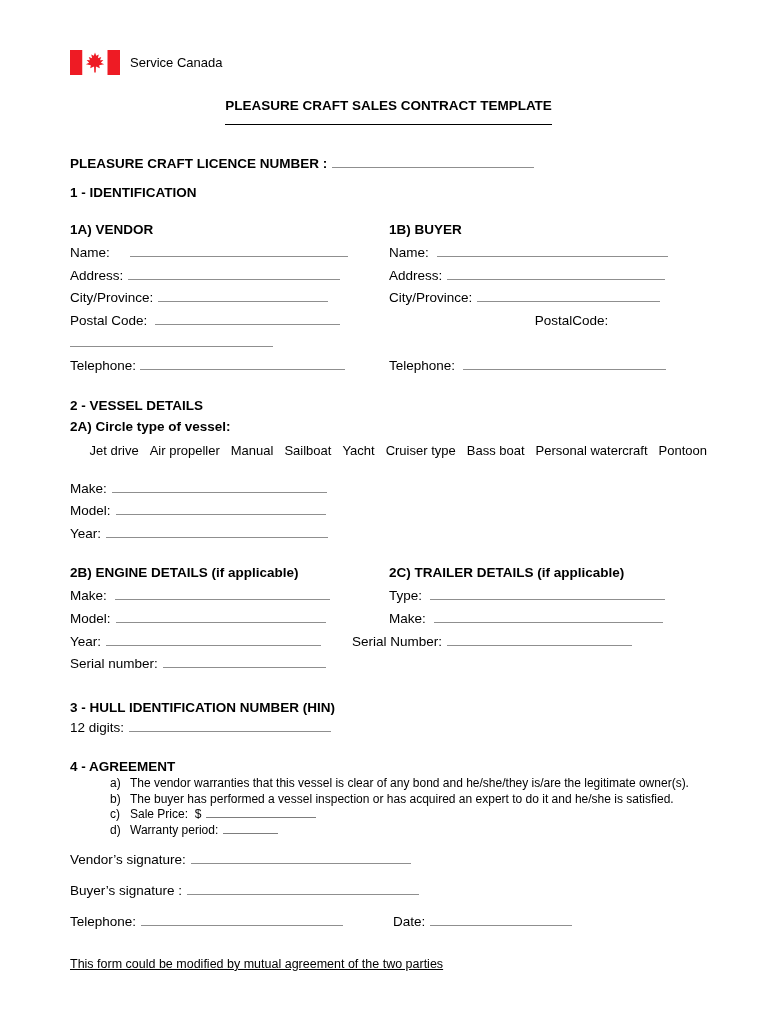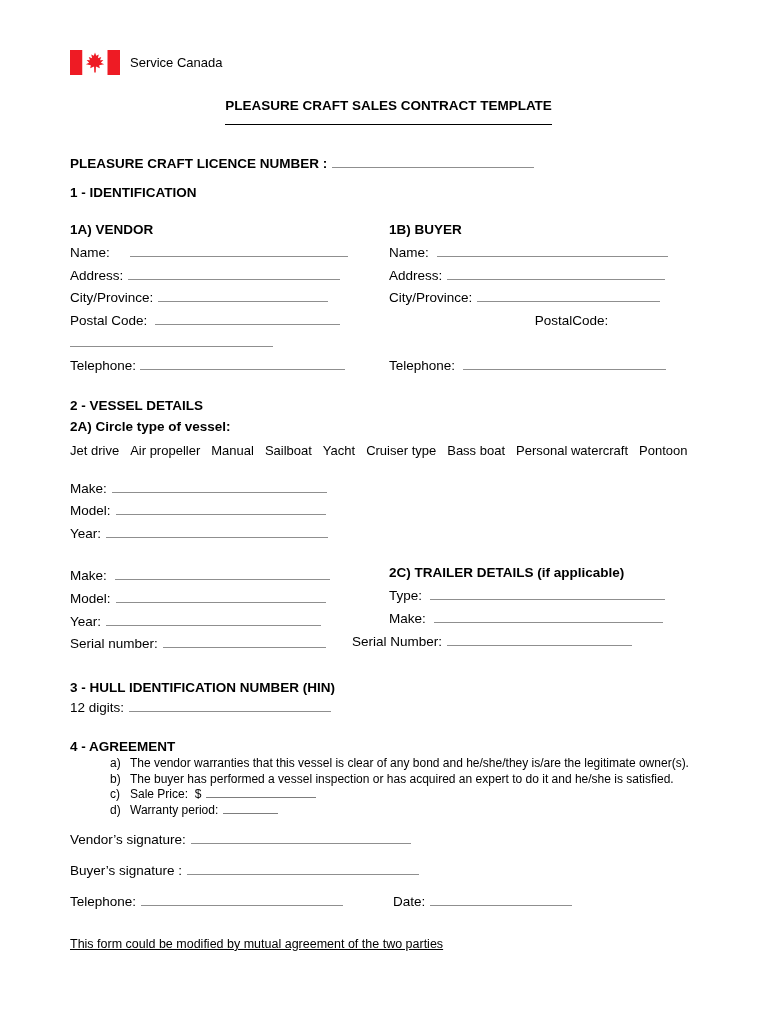--- a/index.html
+++ b/index.html
@@ -23,21 +23,21 @@
   .s1h { margin-top:14px; }
 
   .grid2 { display:grid; grid-template-columns:319px 318px; }
   .colh { font-weight:bold; margin-top:22px; margin-bottom:4px; height:16px; }
 
   .fr { height:22.6px; line-height:22.6px; white-space:nowrap; }
   .spread { display:flex; justify-content:center; padding-left:47px; }
 
   .s2h { margin-top:20px; }
   .s2a { margin-top:6px; }
-  .vesselrow { margin-top:6px; height:22px; line-height:22px; display:flex; gap:11px; font-size:13px; white-space:nowrap; }
+  .vesselrow { margin-top:6px; height:22px; line-height:22px; display:flex; gap:11px; font-size:13px; white-space:nowrap;justify-content:flex-end; }
   .mmy { margin-top:16px; }
 
   .gridbc { margin-top:20px; }
   .outdent { margin-left:-37px; }
 
   .s3h { margin-top:24px; }
   .s4h { margin-top:20px; }
 
   .aglist { margin-top:2px; font-size:12px; }
   .agitem { display:flex; padding-left:40px; line-height:15.4px; }
@@ -145,20 +145,21 @@
     </div>
     <div class="fr">
       <span>Model:</span><span class="ul" style="width:210px"></span>
     </div>
     <div class="fr">
       <span>Year:</span><span class="ul" style="width:222px"></span>
     </div>
 
     <div class="grid2 gridbc">
       <div>
+        <div class="colh" style="margin-top:0">2B) ENGINE DETAILS (if applicable)</div>
         <div class="fr">
           <span>Make:</span><span class="ul" style="width:215px;margin-left:8px"></span>
         </div>
         <div class="fr">
           <span>Model:</span><span class="ul" style="width:210px"></span>
         </div>
         <div class="fr">
           <span>Year:</span><span class="ul" style="width:215px"></span>
         </div>
         <div class="fr">

